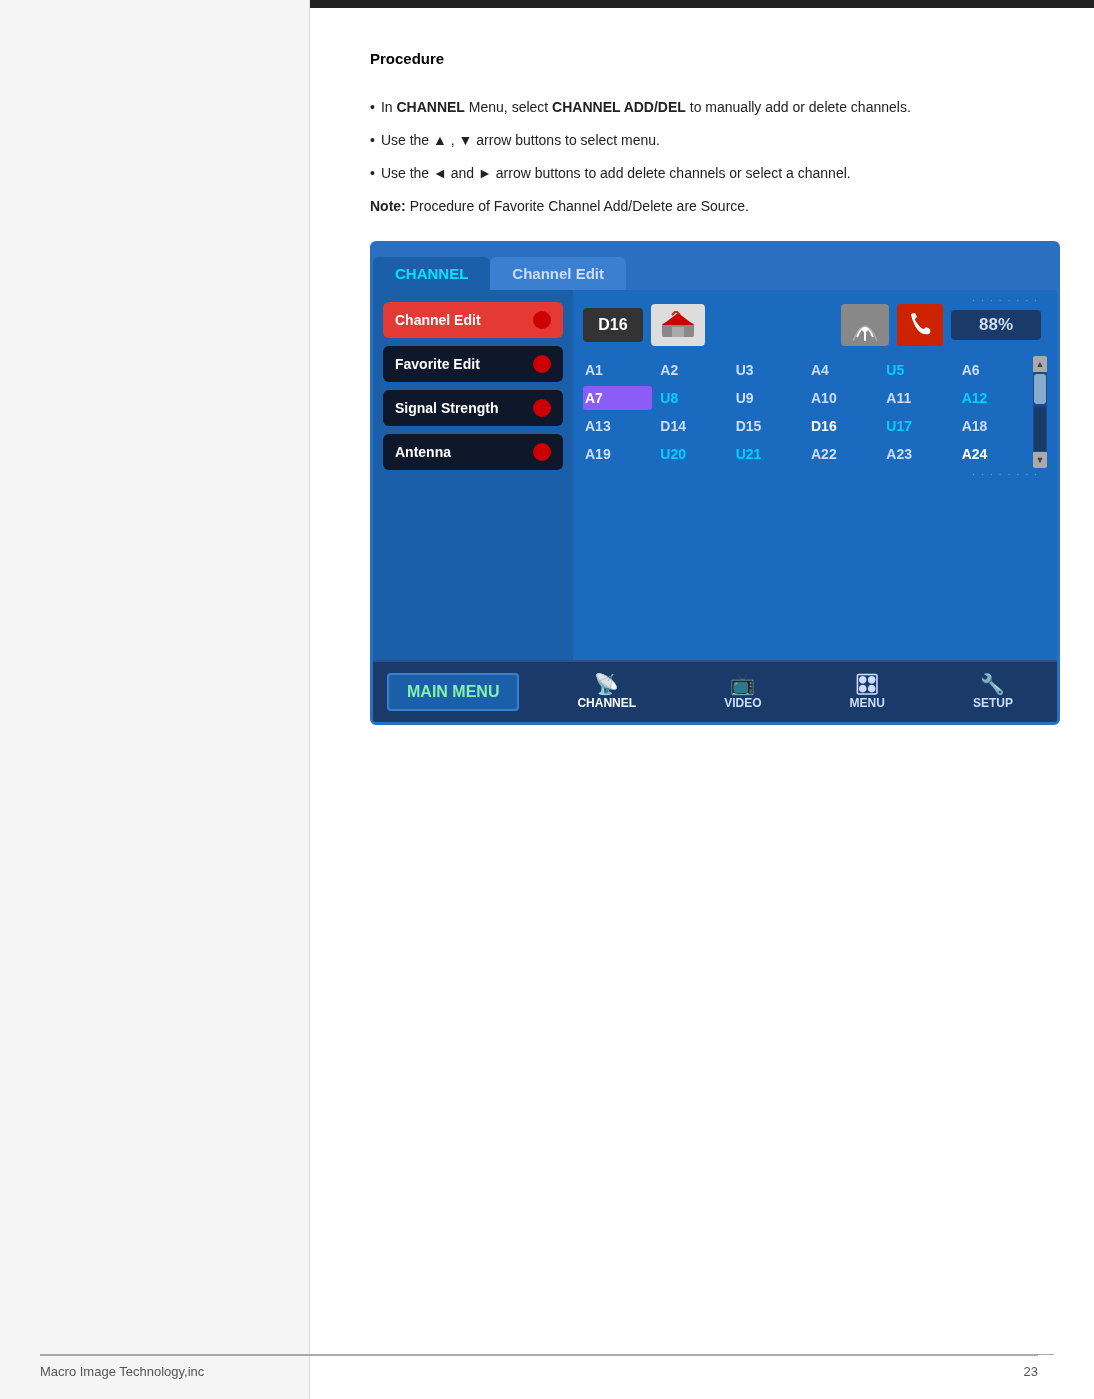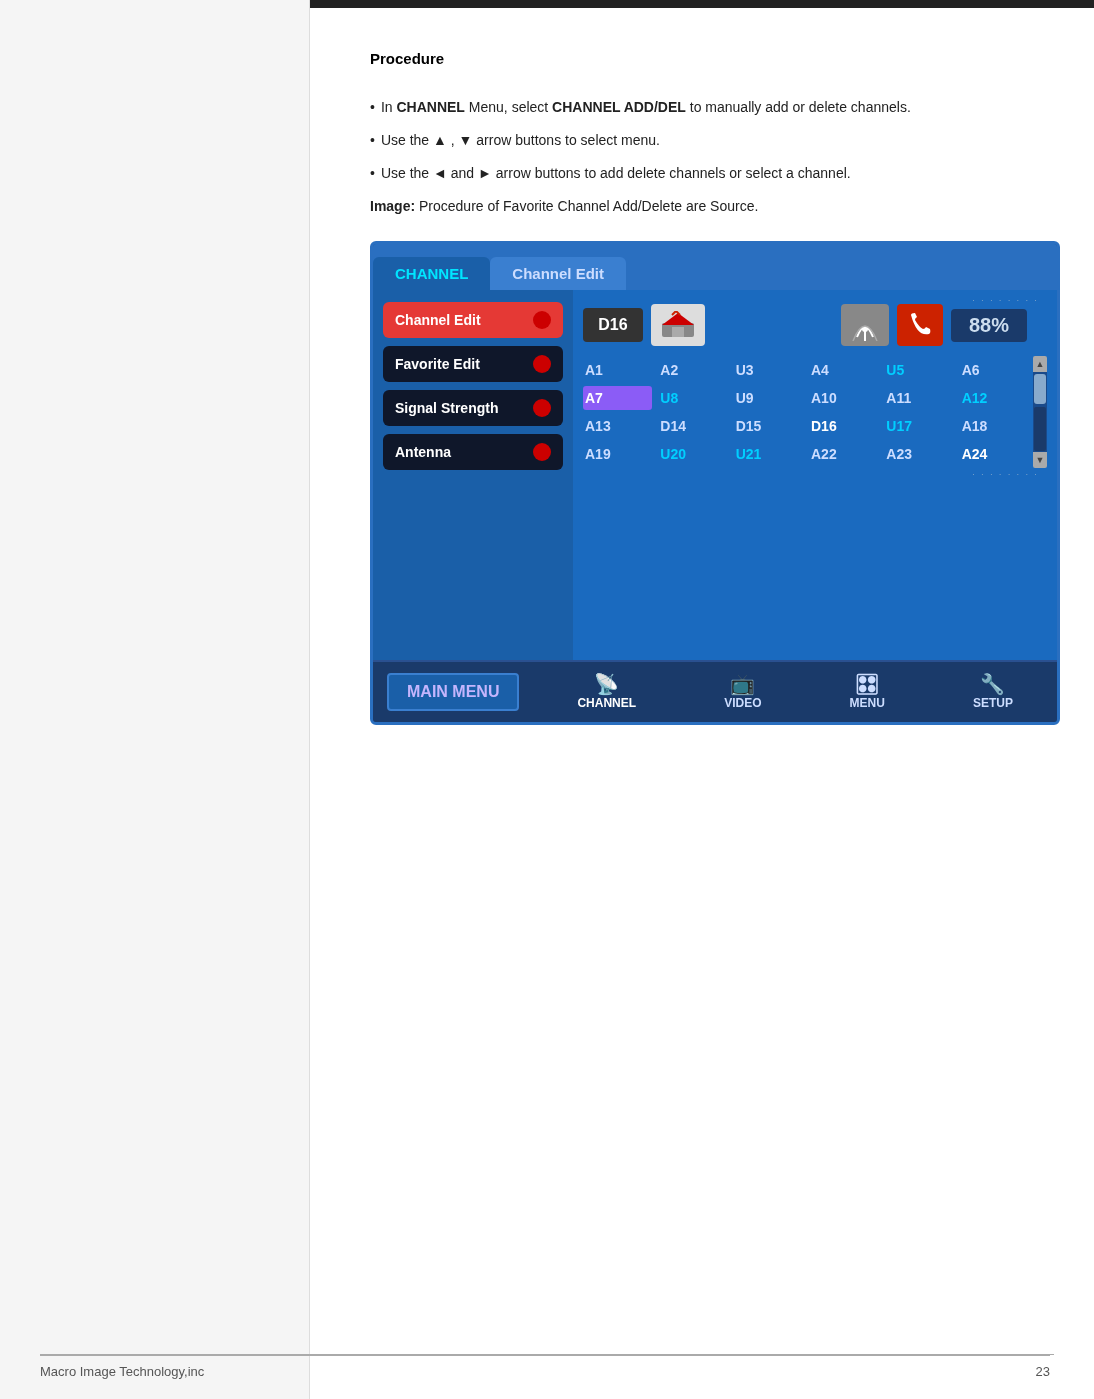--- a/index.html
+++ b/index.html
@@ -216,26 +216,26 @@
       display: flex;
       align-items: center;
       justify-content: center;
       color: #fff;
       font-size: 18px;
     }
 
     .channel-percent-box {
       background: #1a3a6a;
       color: #cde;
-      font-size: 20px;
-      font-weight: bold;
-      padding: 5px 18px;
+      font-size: 17px;
+      font-weight: bold;
+      padding: 5px 28px;
       border-radius: 4px;
       margin-left: auto;
-      margin-right: 20px;
+      margin-right: 6px;
     }
 
     
     .channel-panel-inner {
       display: flex;
       gap: 0;
     }
 
     .channel-grid-wrap {
       flex: 1;
@@ -339,21 +339,21 @@
       background: #1a3a6a;
       display: flex;
       align-items: center;
       height: 62px;
       border-top: 2px solid #2a5090;
     }
 
     .tv-main-menu-btn {
       background: #1a5fa8;
       border: 2px solid #3a7fd0;
-      color: #c4b5fd;
+      color: #86efac;
       font-size: 16px;
       font-weight: bold;
       padding: 8px 18px;
       margin: 0 14px;
       border-radius: 4px;
       cursor: pointer;
       white-space: nowrap;
     }
 
     .tv-nav-items {
@@ -381,21 +381,21 @@
     .nav-icon {
       font-size: 20px;
       line-height: 1;
     }
 
     
     .page-footer {
       position: absolute;
       bottom: 20px;
       left: 0;
-      right: 4px;
+      right: 16px;
       text-align: center;
       font-size: 13px;
       color: #555;
       border-top: 1px solid #aaa;
       padding-top: 8px;
       margin: 0 40px;
       display: flex;
       justify-content: space-between;
     }
 
@@ -430,21 +430,21 @@
     <span class="bullet">•</span>
     <span>Use the ▲ ,  ▼ arrow buttons to select menu.</span>
   </div>
 
   <div class="bullet-item">
     <span class="bullet">•</span>
     <span>Use the ◄ and ► arrow buttons to add delete channels or select a channel.</span>
   </div>
 
   <div class="note-line">
-    <span class="note-bold">Image:</span><span> Procedure of Favorite Channel Add/Delete are Source.</span>
+    <span class="note-bold">Note:</span><span> Procedure of Favorite Channel Add/Delete are Source.</span>
   </div>
 
   <div class="tv-ui">
 
     <div class="tv-tabs">
       <div class="tv-tab active">
         <span>CHANNEL</span>
       </div>
       <div class="tv-tab inactive">
         <span>Channel Edit</span>

